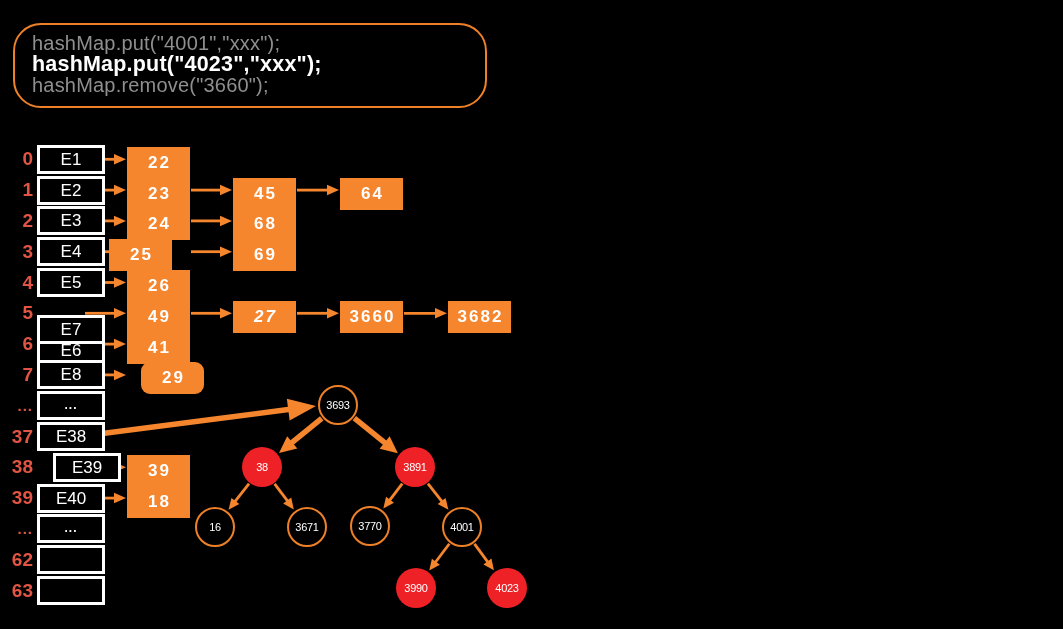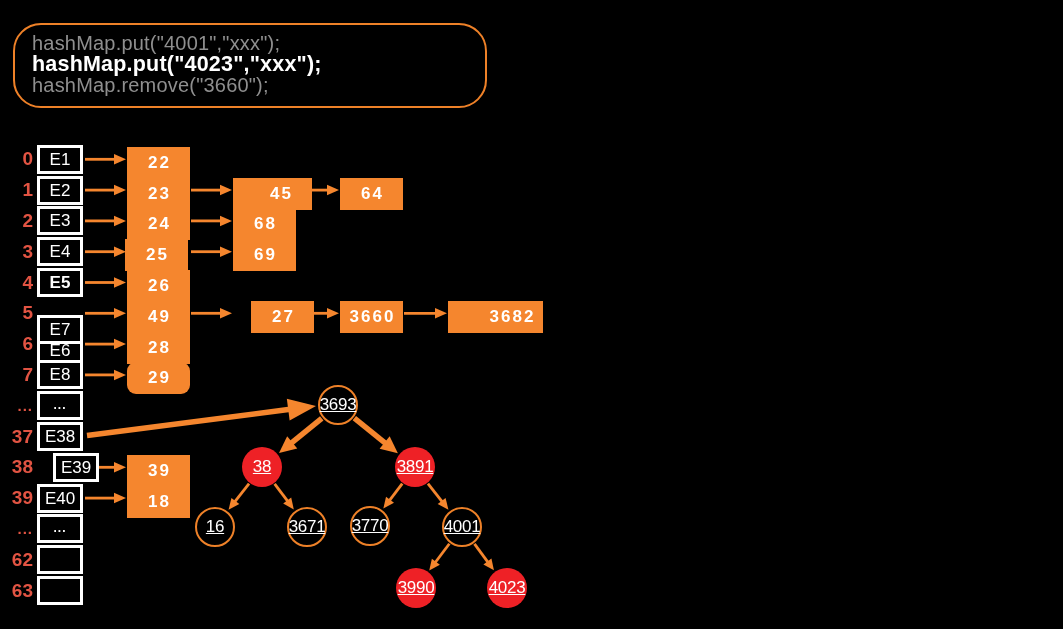--- a/index.html
+++ b/index.html
@@ -8,30 +8,30 @@
   .arrow-layer{position:absolute;left:0;top:0;pointer-events:none;}
   .code-box{position:absolute;left:13px;top:23px;width:474px;height:85px;
             border:2px solid var(--orangeStroke,#EE8128);border-radius:28px;
             box-sizing:border-box;padding:8px 0 0 17px;}
   .code-line{color:var(--dim,#8F8F8F);font-size:20px;line-height:20px;
              letter-spacing:.2px;white-space:pre;}
   .code-line.bright{color:#fff;font-weight:bold;font-size:21.5px;line-height:22px;}
   .idx{position:absolute;left:0;width:33px;text-align:right;
        color:var(--idxRed,#E25443);font-weight:bold;font-size:19px;height:24px;line-height:24px;}
   .idx.dots{font-size:15px;letter-spacing:1px;}
-  .bucket{position:absolute;left:37px;width:46px;height:29px;background:#000;
+  .bucket{position:absolute;left:37px;width:68px;height:29px;background:#000;
           border:3px solid #fff;box-sizing:border-box;display:flex;align-items:center;
           justify-content:center;color:#fff;font-size:17px;line-height:17px;}
   .bucket .dots{font-size:12px;font-weight:bold;letter-spacing:1px;}
   .lnode{position:absolute;width:63px;height:32px;background:var(--orange,#F5862E);
          color:#fff;font-weight:bold;font-size:17px;letter-spacing:2px;text-indent:2px;
          display:flex;align-items:center;justify-content:center;}
   .tnode{position:absolute;width:40px;height:40px;border-radius:50%;display:flex;
-         align-items:center;justify-content:center;color:#fff;font-size:17px;
-         box-sizing:border-box;letter-spacing:-0.3px;text-decoration:underline;}
+         align-items:center;justify-content:center;color:#fff;font-size:11px;
+         box-sizing:border-box;letter-spacing:-0.3px;}
   .tnode.outline{background:#000;border:2.5px solid var(--orangeStroke,#EE8128);}
   .tnode.red{background:var(--nodeRed,#EE2126);}
 </style>
 </head>
 <body>
 
 <div class="canvas" style="--bg: #000000; --orange: #F5862E; --orangeStroke: #EE8128; --idxRed: #E25443; --nodeRed: #EE2126; --dim: #8F8F8F;">
   <svg class="arrow-layer" id="arrow-layer" width="1063" height="629">
       <line x1="85" y1="159.3" x2="116" y2="159.3" stroke="#F5862E" stroke-width="2.8"></line>
       <polygon points="126,159.3 114,164.55 114,154.05" fill="#F5862E"></polygon>
@@ -97,57 +97,57 @@
       <div class="idx" style="top: 147.3px;">0</div>
       <div class="bucket" style="top: 144.8px;">
         <div class="">E1</div>
       </div>
       <div class="lnode" style="left: 127px; top: 146.8px;">22</div>
       <div class="idx" style="top: 178.1px;">1</div>
       <div class="bucket" style="top: 175.6px;">
         <div class="">E2</div>
       </div>
       <div class="lnode" style="left: 127px; top: 177.6px;">23</div>
-      <div class="lnode" style="left: 233px; top: 177.6px; padding-left: 16px;">45</div>
+      <div class="lnode" style="left: 233px; top: 177.6px;">45</div>
       <div class="lnode" style="left: 340px; top: 177.6px;">64</div>
       <div class="idx" style="top: 208.9px;">2</div>
       <div class="bucket" style="top: 206.4px;">
         <div class="">E3</div>
       </div>
       <div class="lnode" style="left: 127px; top: 208.4px;">24</div>
       <div class="lnode" style="left: 233px; top: 208.4px;">68</div>
       <div class="idx" style="top: 239.7px;">3</div>
       <div class="bucket" style="top: 237.2px;">
         <div class="">E4</div>
       </div>
-      <div class="lnode" style="left: 125px; top: 239.2px; text-align: right;">25</div>
+      <div class="lnode" style="left: 109px; top: 239.2px; text-align: right;">25</div>
       <div class="lnode" style="left: 233px; top: 239.2px;">69</div>
       <div class="idx" style="top: 270.5px;">4</div>
-      <div class="bucket" style="top: 268px; font-weight: bold;">
+      <div class="bucket" style="top: 268px;">
         <div class="">E5</div>
       </div>
       <div class="lnode" style="left: 127px; top: 270px;">26</div>
       <div class="idx" style="top: 301.3px;">5</div>
       <div class="bucket" style="top: 298.8px; margin-top: 37px;">
         <div class="">E6</div>
       </div>
       <div class="lnode" style="left: 127px; top: 300.8px;">49</div>
-      <div class="lnode" style="left: 251px; top: 300.8px;">27</div>
+      <div class="lnode" style="left: 233px; top: 300.8px; font-style: italic;">27</div>
       <div class="lnode" style="left: 340px; top: 300.8px;">3660</div>
-      <div class="lnode" style="left: 448px; top: 300.8px; padding-left: 32px;">3682</div>
+      <div class="lnode" style="left: 448px; top: 300.8px;">3682</div>
       <div class="idx" style="top: 332.1px;">6</div>
       <div class="bucket" style="top: 315px;">
         <div class="">E7</div>
       </div>
-      <div class="lnode" style="left: 127px; top: 331.6px;">28</div>
+      <div class="lnode" style="left: 127px; top: 331.6px;">41</div>
       <div class="idx" style="top: 362.9px;">7</div>
       <div class="bucket" style="top: 360.4px;">
         <div class="">E8</div>
       </div>
-      <div class="lnode" style="left: 127px; top: 362.4px; border-radius: 9px;">29</div>
+      <div class="lnode" style="left: 141px; top: 362.4px; border-radius: 9px;">29</div>
       <div class="idx dots" style="top: 393.7px;">...</div>
       <div class="bucket" style="top: 391.2px;">
         <div class="dots">...</div>
       </div>
       <div class="idx" style="top: 424.5px;">37</div>
       <div class="bucket" style="top: 422px;">
         <div class="">E38</div>
       </div>
       <div class="idx" style="top: 455.3px;">38</div>
       <div class="bucket" style="top: 452.8px; margin-left: 16px;">

